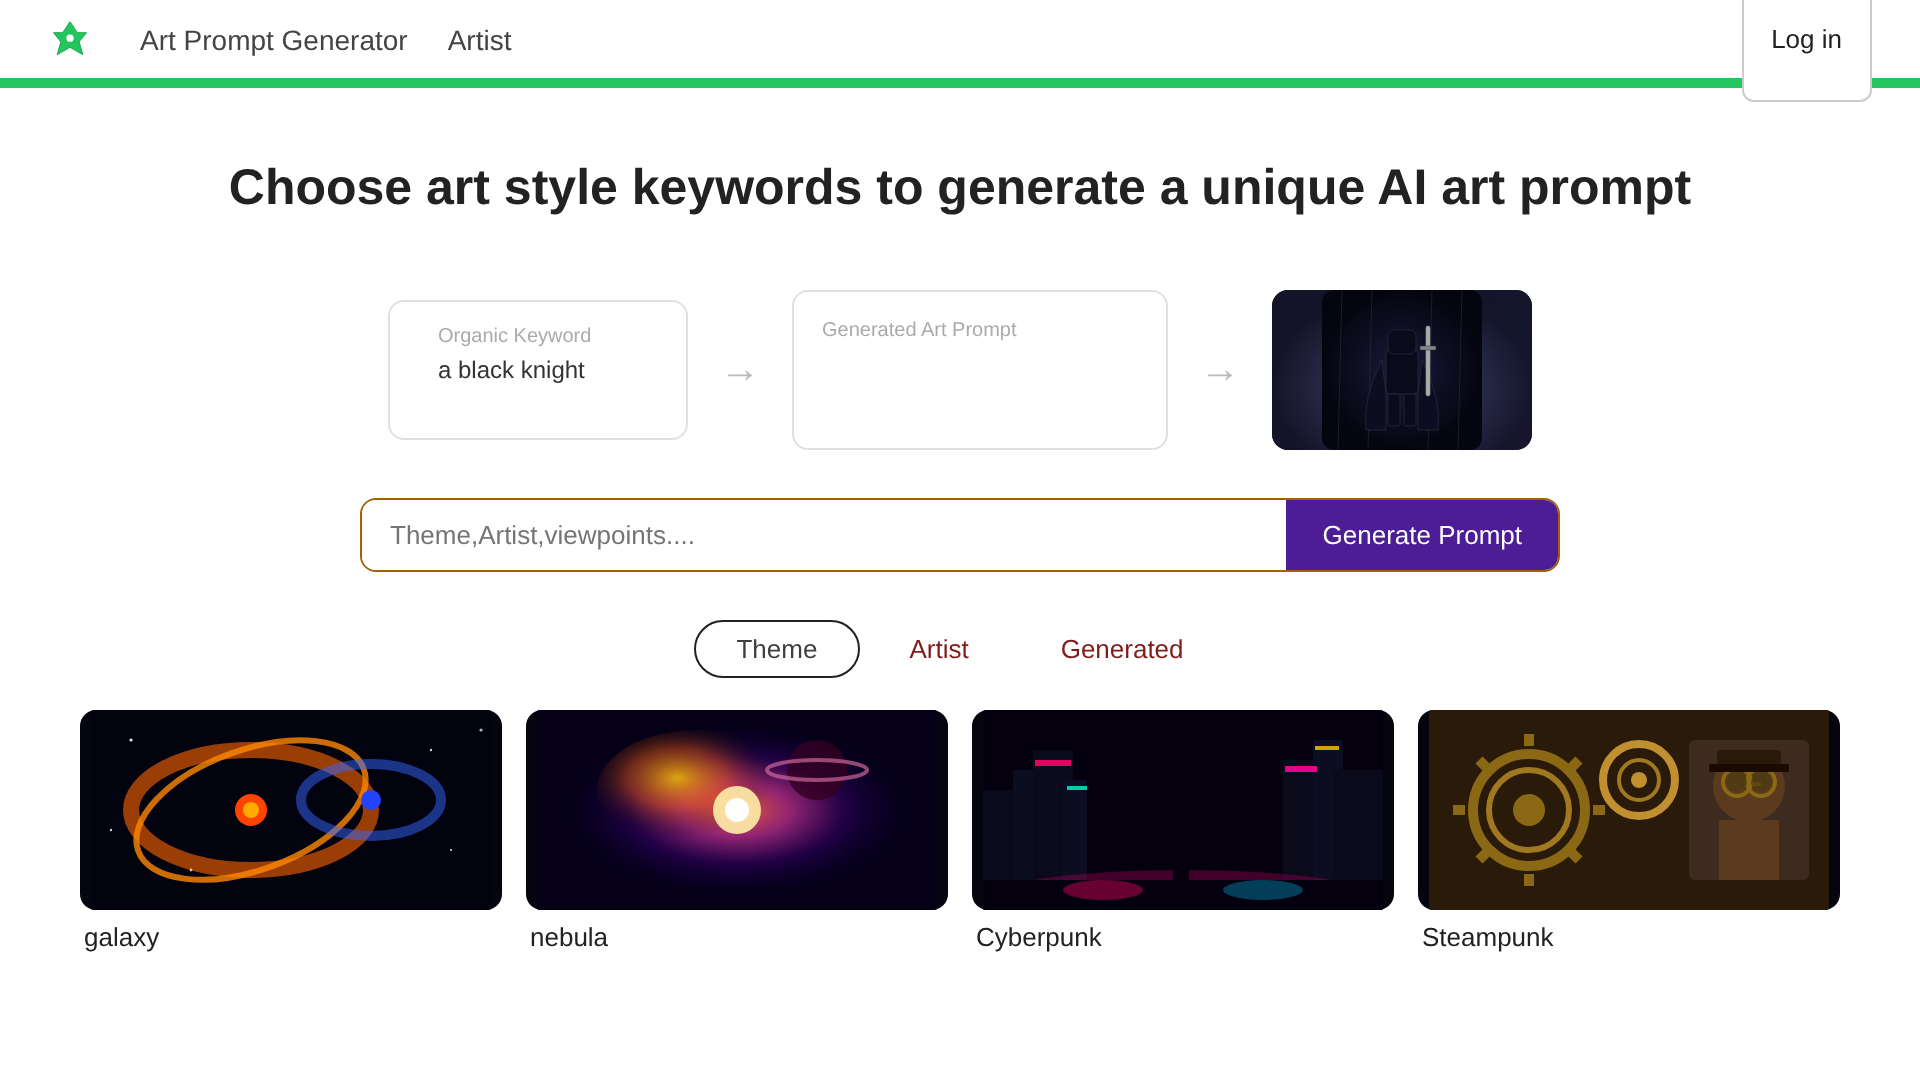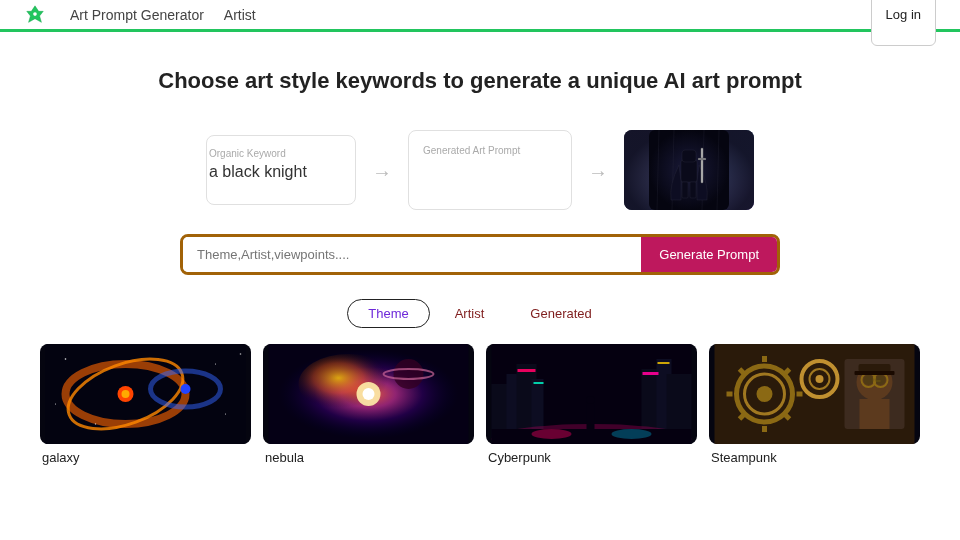--- a/index.html
+++ b/index.html
@@ -1,89 +1,89 @@
 <!DOCTYPE html>
 <html><head>
   <meta charset="utf-8">
   <style>
     * { margin: 0; padding: 0; box-sizing: border-box; }
     body { font-family: -apple-system, BlinkMacSystemFont, 'Segoe UI', sans-serif; background: #fff; color: #222; font-size: 14px; width: 960px; }
 
     
     nav {
       display: flex; align-items: center; justify-content: space-between;
-      padding: 0 24px; height: 32px; border-bottom: 3px solid #22c55e;
+      padding: 0 24px; height: 44px; border-bottom: 5px solid #22c55e;
     }
     .nav-left { display: flex; align-items: center; gap: 24px; }
     .nav-logo { display: flex; align-items: center; gap: 6px; font-weight: 600; font-size: 15px; }
     .nav-logo svg { width: 22px; height: 22px; }
     .nav-links { display: flex; gap: 20px; }
     .nav-link { color: #444; text-decoration: none; font-size: 14px; }
     .btn-login {
       border: 1px solid #ccc; background: #fff; border-radius: 6px;
       padding: 23px 14px; cursor: pointer; font-size: 13px; color: #222;
     }
 
     
     .hero { text-align: center; padding: 36px 24px 20px; }
-    .hero h1 { font-size: 22px; font-weight: 600; color: #222; }
+    .hero h1 { font-size: 25px; font-weight: 600; color: #222; }
 
     
     .prompt-demo {
       display: flex; align-items: center; justify-content: center;
       gap: 16px; padding: 16px 40px 24px;
     }
     .demo-box {
-      border: 1px solid #e0e0e0; border-radius: 8px; padding: 12px 2px;
+      border: 1px solid #e0e0e0; border-radius: 8px; padding: 12px 24px;
       width: 150px; min-height: 70px; font-size: 11px; color: #555;
     }
     .demo-box .label { font-size: 10px; color: #aaa; margin-bottom: 4px; }
-    .demo-box .value { font-size: 16px; color: #333; }
+    .demo-box .value { font-size: 12px; color: #333; }
     .demo-arrow { font-size: 20px; color: #bbb; }
     .demo-generated {
       border: 1px solid #e0e0e0; border-radius: 8px; padding: 12px 14px;
-      width: 164px; min-height: 80px; font-size: 10px; color: #555; line-height: 1.5;
+      width: 188px; min-height: 80px; font-size: 10px; color: #555; line-height: 1.5;
     }
     .demo-generated .label { font-size: 10px; color: #aaa; margin-bottom: 4px; }
     .demo-image {
       width: 130px; height: 80px; border-radius: 8px; overflow: hidden;
       background: linear-gradient(135deg, #1a1a2e 0%, #16213e 40%, #0f3460 70%, #533483 100%);
       display: flex; align-items: center; justify-content: center;
     }
     .demo-image-inner {
       width: 100%; height: 100%;
       background: radial-gradient(ellipse at 50% 60%, rgba(80,80,120,0.8) 0%, rgba(20,20,40,0.95) 70%);
       display: flex; align-items: center; justify-content: center;
     }
 
     
     .input-row {
       display: flex; justify-content: center; padding: 0 40px 24px;
     }
     .prompt-input-wrap {
-      display: flex; width: 600px; border: 3px solid #a16207; border-radius: 8px; overflow: hidden;
+      display: flex; width: 600px; border: 1px solid #a16207; border-radius: 8px; overflow: hidden;
     }
     .prompt-input {
       flex: 1; border: none; outline: none; padding: 10px 14px; font-size: 13px; color: #555;
     }
     .btn-generate {
-      background: #be185d; color: #fff; border: none; padding: 10px 18px;
+      background: #4c1d95; color: #fff; border: none; padding: 10px 18px;
       cursor: pointer; font-size: 13px; white-space: nowrap; margin-left: 20px;
     }
 
     
     .tabs {
       display: flex; justify-content: center; gap: 4px; padding: 0 0 16px;
     }
     .tab {
       padding: 6px 20px; border-radius: 20px; border: 1px solid transparent;
       cursor: pointer; font-size: 13px; color: #7f1d1d; background: #fff;
     }
     .tab.active {
-      border-color: #222; color: #6d28d9; font-weight: 500;
+      border-color: #222; color: #404040; font-weight: 500;
     }
 
     
     .grid {
       display: grid; grid-template-columns: repeat(4, 1fr); gap: 12px;
       padding: 0 40px 32px;
     }
     .grid-item { cursor: pointer; }
     .grid-thumb {
       width: 100%; height: 100px; border-radius: 8px; overflow: hidden;

